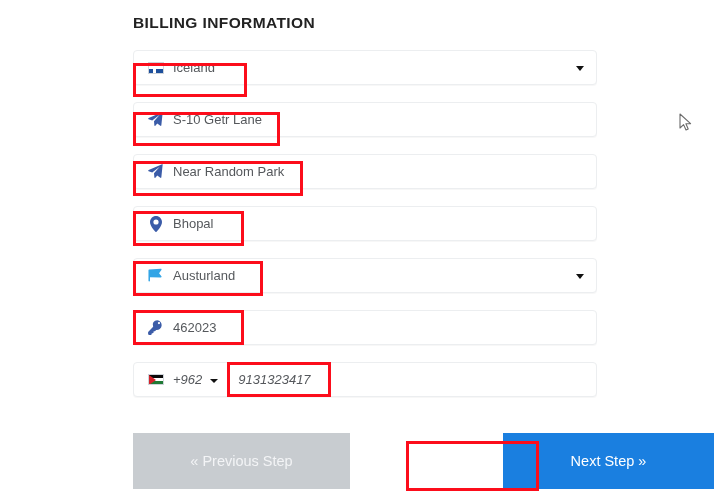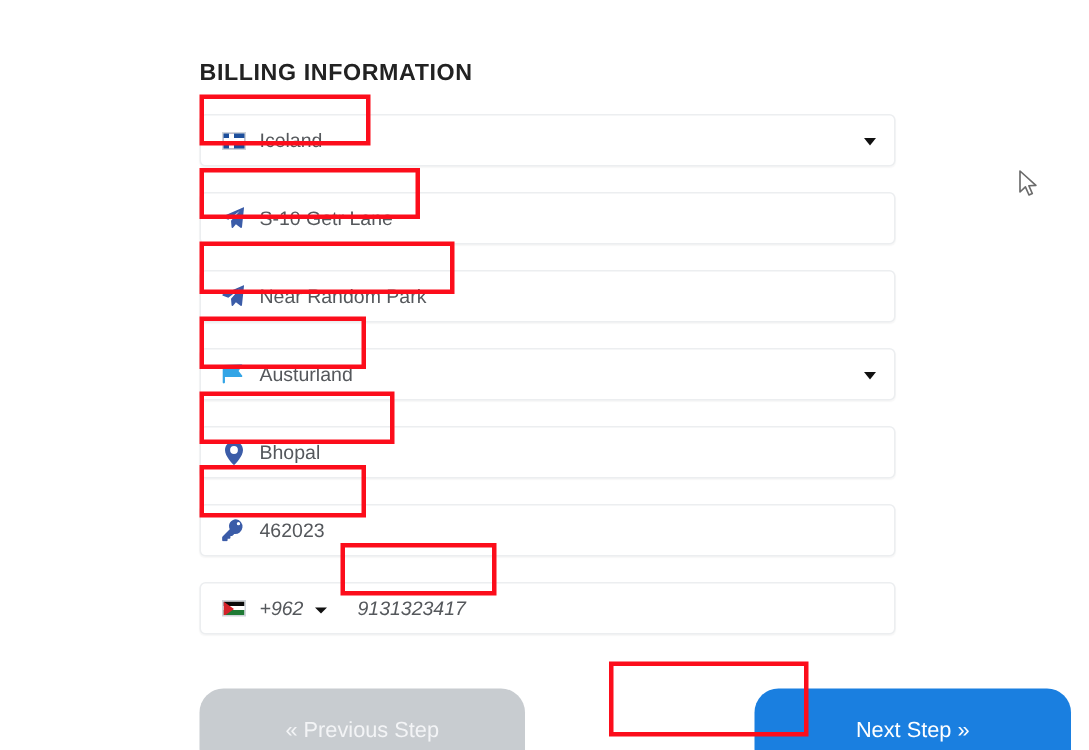--- a/index.html
+++ b/index.html
@@ -13,21 +13,21 @@
   .page { position: relative; width: 726px; height: 500px; background: #fff; }
 
   .form-wrap { position: absolute; left: 133px; top: 0; width: 448px; }
 
   .section-title {
     font-size: 15.5px;
     font-weight: bold;
     letter-spacing: 0.4px;
     color: #222222;
     margin: 0;
-    padding-top: 39px;
+    padding-top: 13px;
     padding-bottom: 0;
     line-height: 20px;
   }
 
   .field-row { position: relative; margin-top: 17px; }
 
   .input-box {
     position: relative;
     width: 464px;
     height: 35px;
@@ -110,21 +110,21 @@
     position: relative; top: 1px;
   }
   .phone-number {
     font-size: 13px; color: #55585c; margin-left: 20px; line-height: 16px;
   }
 
   
   .btn-row { position: relative; margin-top: 36px; height: 56px; }
   .btn {
     position: absolute; top: 0; height: 56px;
-    border: none; border-radius: 16px;
+    border: none; border-radius: 0;
     font-size: 14.5px;
     font-family: "Liberation Sans", sans-serif;
     cursor: pointer;
     display: flex; align-items: center; justify-content: center;
   }
   .btn-prev { left: 0; width: 217px; background: #c8ccd0; color: #f3f4f6; }
   .btn-next { left: 370px; width: 211px; background: #1a7fe0; color: #ffffff; }
 
   
   .annot {
@@ -174,37 +174,37 @@
             <path d="M15.6 1.1c.4-.4-.1-1-.6-.8L.7 6.5c-.6.2-.6 1 0 1.2l3.8 1.4 8-6.3-6.1 7 .4 4.6c0 .5.7.7 1 .3l2.1-2.5 3.3 2.5c.4.3.9.1 1-.3l1.4-13.3z"></path>
           </svg>
         </span>
         <span class="value-text">Near Random Park</span>
       </div>
     </div>
 
     <div class="field-row">
       <div class="input-box">
         <span class="icon-slot">
+          <svg width="12" height="16" viewBox="0 0 12 16" fill="#3b5ca8" aria-hidden="true">
+            <path d="M6 0C2.7 0 0 2.7 0 6c0 4.3 5.3 9.5 5.5 9.7.3.3.7.3 1 0C6.7 15.5 12 10.3 12 6c0-3.3-2.7-6-6-6zm0 8.6A2.6 2.6 0 1 1 6 3.4a2.6 2.6 0 0 1 0 5.2z"></path>
+          </svg>
+        </span>
+        <span class="value-text">Bhopal</span>
+      </div>
+    </div>
+
+    <div class="field-row">
+      <div class="input-box">
+        <span class="icon-slot">
           <svg width="15" height="15" viewBox="0 0 16 16" fill="#33a5e6" aria-hidden="true">
             <path d="M1.2 1.5h0a.9.9 0 0 0-.7.9v11.3c0 .4.3.8.8.8s.8-.4.8-.8V9.9l11.6.1c.7 0 1-.6.6-1.1L11.8 5.6 14.3 2c.4-.5.1-1.2-.6-1.2L1.2 1.5z"></path>
           </svg>
         </span>
         <span class="value-text">Austurland</span>
         <span class="caret"></span>
-      </div>
-    </div>
-
-    <div class="field-row">
-      <div class="input-box">
-        <span class="icon-slot">
-          <svg width="12" height="16" viewBox="0 0 12 16" fill="#3b5ca8" aria-hidden="true">
-            <path d="M6 0C2.7 0 0 2.7 0 6c0 4.3 5.3 9.5 5.5 9.7.3.3.7.3 1 0C6.7 15.5 12 10.3 12 6c0-3.3-2.7-6-6-6zm0 8.6A2.6 2.6 0 1 1 6 3.4a2.6 2.6 0 0 1 0 5.2z"></path>
-          </svg>
-        </span>
-        <span class="value-text">Bhopal</span>
       </div>
     </div>
 
     <div class="field-row">
       <div class="input-box">
         <span class="icon-slot">
           <svg width="15" height="15" viewBox="0 0 16 16" fill="#3b5ca8" aria-hidden="true">
             <path d="M9.9.2a4.9 4.9 0 0 0-4.4 7.1L.4 12.4a1 1 0 0 0-.3.7v1.9c0 .5.4.9.9.9h2.1c.5 0 .9-.4.9-.9v-1h1.1c.5 0 .9-.4.9-.9v-1.1h1c.3 0 .5-.1.7-.3l1-1a4.9 4.9 0 1 0 1.2-10.5zm1.8 4.3a1.2 1.2 0 1 1 0-2.4 1.2 1.2 0 0 1 0 2.4z"></path>
           </svg>
         </span>

